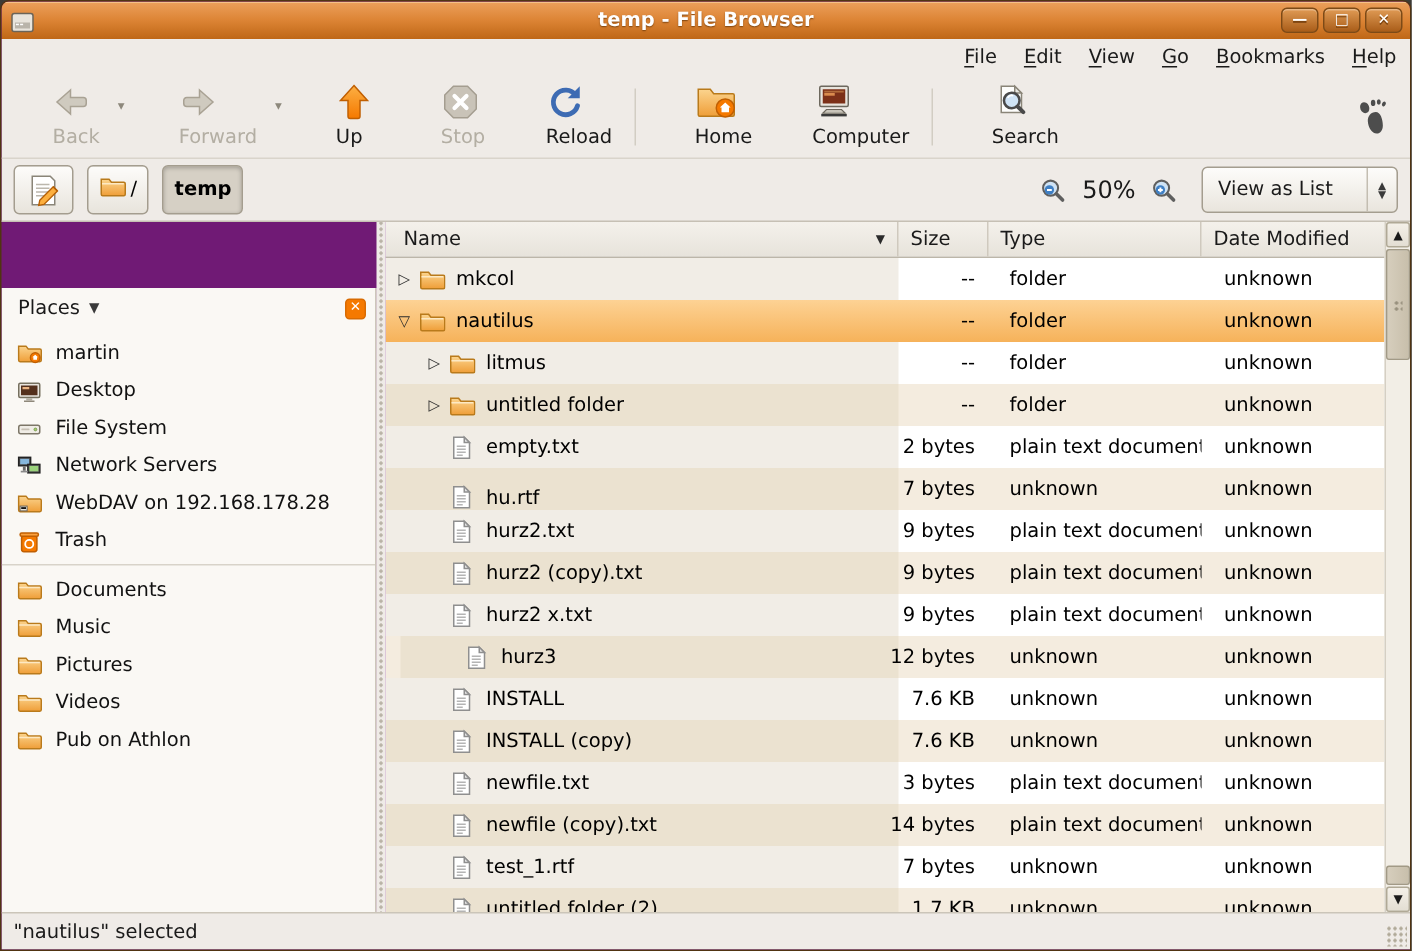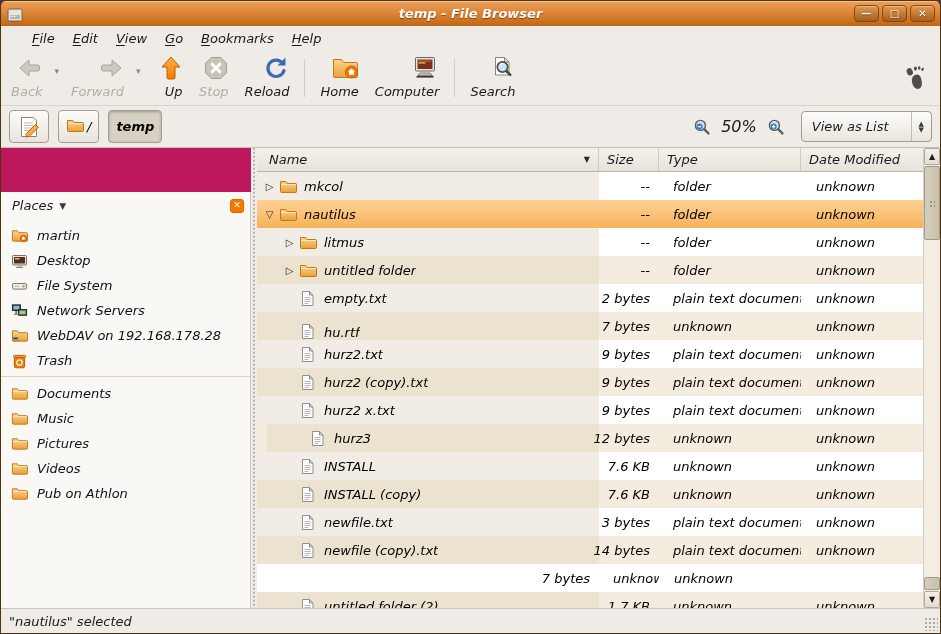--- a/index.html
+++ b/index.html
@@ -1,39 +1,39 @@
 <!DOCTYPE html>
 <html><head>
 <meta charset="utf-8">
 <style>
   html,body{margin:0;padding:0;background:#3c3b37;font-family:"DejaVu Sans","Liberation Sans",sans-serif;}
   *{box-sizing:border-box;}
-  .window{width:941px;height:634px;position:relative;background:#be185d;border:1px solid #503412;
-          border-radius:6px 6px 0 0;overflow:hidden;display:flex;flex-direction:column;font-style:italic;}
+  .window{width:941px;height:634px;position:relative;background:#701a75;border:1px solid #503412;
+          border-radius:6px 6px 0 0;overflow:hidden;display:flex;flex-direction:column;}
   
   .titlebar{height:25px;flex:0 0 25px;display:flex;align-items:center;
             background:linear-gradient(180deg,#eca05c 0%,#dd8536 48%,#bf6716 100%);
             box-shadow:inset 0 1px 0 rgba(255,235,200,.45);position:relative;}
   .titlebar-icon{width:16px;height:14px;margin-left:6px;}
   .title-text{position:absolute;left:0;right:0;text-align:center;color:#fff;font-weight:bold;
               font-size:13px;text-shadow:0 1px 1px #7c4410;}
   .win-btns{margin-left:auto;display:flex;gap:3px;margin-right:5px;position:relative;}
   .win-btn{width:25px;height:17px;border:1px solid #7c4a17;border-radius:4px;color:#fff;
            background:linear-gradient(180deg,#e09b55,#c9únete 50%,#a95d19 100%);
            background:linear-gradient(180deg,#e09b55,#a95d19);
            display:flex;align-items:center;justify-content:center;font-size:10px;font-weight:bold;
            text-shadow:0 1px 0 #7c4410;box-shadow:inset 0 1px 0 rgba(255,255,255,.3);cursor:pointer;}
   
-  .menubar{height:24px;flex:0 0 24px;display:flex;align-items:center;padding-left:22px;background:#efebe7;}
+  .menubar{height:24px;flex:0 0 24px;display:flex;align-items:center;padding-left:22px;background:#efebe7;justify-content:flex-end;}
   .menu-item{padding:3px 9px;font-size:13px;color:#1a1a1a;cursor:pointer;}
   
   .toolbar{height:56px;flex:0 0 56px;display:flex;align-items:center;padding:2px 6px 2px 2px;
            border-bottom:1px solid #d9d4cb;background:#efebe7;}
-  .tb-btn{display:flex;flex-direction:column;align-items:flex-end;justify-content:center;
-          padding:2px 8px;border-radius:3px;cursor:pointer;min-width:46px;}
+  .tb-btn{display:flex;flex-direction:column;align-items:flex-start;justify-content:center;
+          padding:2px 8px;border-radius:3px;cursor:pointer;min-width:46px;margin-left:24px;}
   .tb-btn .tb-label{font-size:13px;color:#1a1a1a;margin-top:1px;}
   .tb-btn.disabled .tb-label{color:#b3aea3;}
   .tb-iconrow{height:26px;display:flex;align-items:center;}
   .tb-caret{font-size:9px;color:#8d887c;padding:0 4px;align-self:center;margin-top:-14px;cursor:pointer;}
   .tb-sep{width:1px;height:38px;background:#d2cdc3;margin:0 7px;}
   .tb-spacer{flex:1;}
   .gnome-foot{margin-right:8px;display:flex;align-items:center;cursor:pointer;}
   
   .locbar{height:42px;flex:0 0 42px;display:flex;align-items:center;padding:0 8px;
           border-bottom:1px solid #c6c0b4;background:#efebe7;}
@@ -740,20 +740,33 @@
                     </g>
                   </svg>
                 </span>
                 <span class="nm">newfile (copy).txt</span>
               </span>
               <span class="c-size">14 bytes</span>
               <span class="c-type">plain text document</span>
               <span class="c-date">unknown</span>
             </div>
             <div class="lrow white">
+              <span class="c-name" style="padding-left: 24px;">
+                <span class="expander"></span>
+                <span class="row-ic">
+                  <svg width="15" height="17" viewBox="0 0 15 17">
+                    <path d="M2.5 1.5h7l3.5 3.5v10.5h-10.5z" fill="#fff" stroke="#8f8f8f"></path>
+                    <path d="M9.5 1.5v3.5h3.5z" fill="#e4e4e4" stroke="#8f8f8f"></path>
+                    <g stroke="#b4b4b4">
+                      <path d="M4.5 7.5h6M4.5 9.5h6M4.5 11.5h6M4.5 13.5h4"></path>
+                    </g>
+                  </svg>
+                </span>
+                <span class="nm">test_1.rtf</span>
+              </span>
               <span class="c-size">7 bytes</span>
               <span class="c-type">unknown</span>
               <span class="c-date">unknown</span>
             </div>
             <div class="lrow beige">
               <span class="c-name" style="padding-left: 24px;">
                 <span class="expander"></span>
                 <span class="row-ic">
                   <svg width="15" height="17" viewBox="0 0 15 17">
                     <path d="M2.5 1.5h7l3.5 3.5v10.5h-10.5z" fill="#fff" stroke="#8f8f8f"></path>

